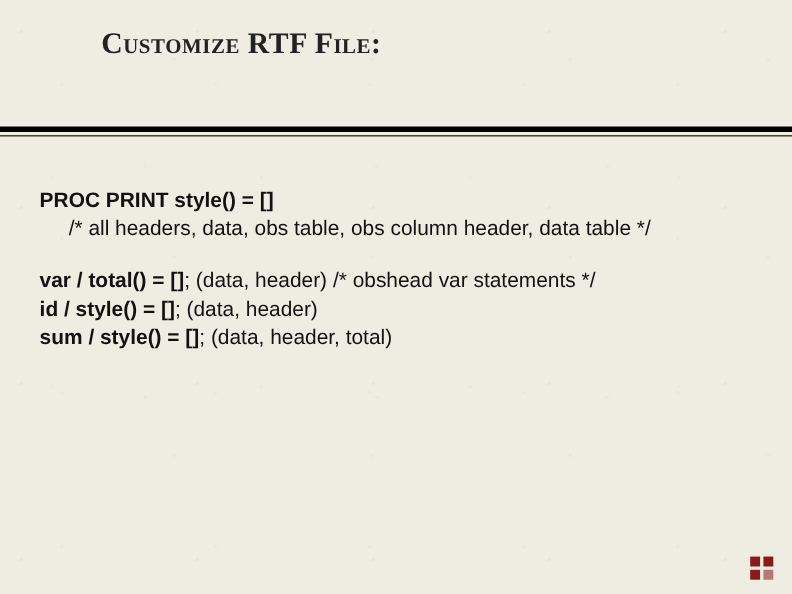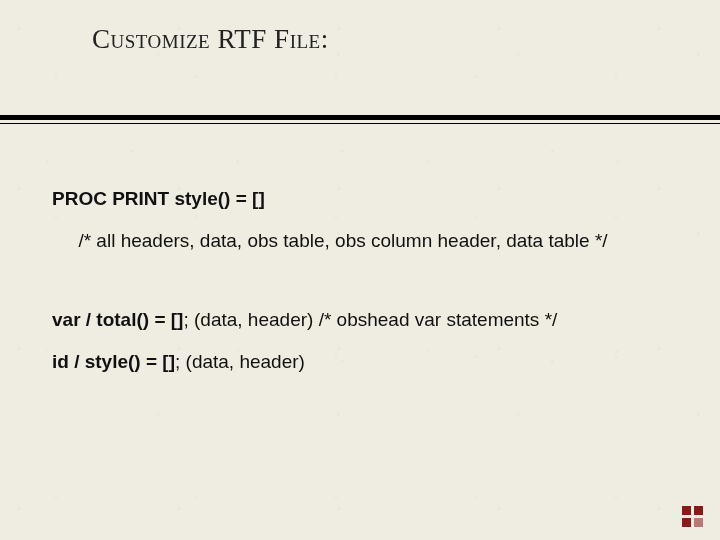--- a/index.html
+++ b/index.html
@@ -24,21 +24,21 @@
     background-size:160px 160px,210px 210px,180px 180px,140px 140px,190px 190px;
     pointer-events:none;
   }
   .title-block{
     position:absolute;
     left:92px;top:22px;
     width:560px;
   }
   .title-line{
     font-family:"Copperplate","Copperplate Gothic Bold","Trebuchet MS",serif;
-    font-weight:400;
+    font-weight:700;
     font-size:27px;
     letter-spacing:0.5px;
     color:#222;
     line-height:1.3;
     font-variant:small-caps;
   }
   .rule{
     position:absolute;
     left:0;top:115px;
     width:720px;height:5px;
@@ -52,21 +52,21 @@
     background:#000;
   }
   .body-block{
     position:absolute;
     left:36px;top:170px;
     width:648px;
     font-size:19px;
     line-height:1.35;
     color:#111;
   }
-  .body-block p{margin:16px}
+  .body-block p{margin:0}
   .bold{font-weight:700}
   .gap{height:22px}
   .corner{
     position:absolute;
     right:14px;bottom:10px;
     width:26px;height:26px;
   }
   .corner svg{display:block}
 </style>
 </head>
@@ -83,20 +83,23 @@
     <span class="bold">PROC PRINT</span><span class="bold">  style() = []</span>
   </p>
   <p style="white-space:pre-wrap">     /* all headers, data, obs table, obs column header, data table */</p>
   <div class="gap"></div>
   <p>
     <span class="bold">  var / total() = []</span><span>;  (data, header)</span><span>           /* obshead var statements */</span>
   </p>
   <p>
     <span class="bold">  id / style() = []</span><span>;  (data, header)</span>
   </p>
+  <p>
+    <span class="bold">  sum / style() = []</span><span>;  (data, header, total)</span>
+  </p>
 </div>
 
 <div class="corner">
   <svg width="26" height="26" viewBox="0 0 26 26">
     <rect x="2" y="2" width="9" height="9" fill="#8a1a1a"></rect>
     <rect x="14" y="2" width="9" height="9" fill="#8a1a1a"></rect>
     <rect x="2" y="14" width="9" height="9" fill="#8a1a1a"></rect>
     <rect x="14" y="14" width="9" height="9" fill="#8a1a1a" opacity="0.55"></rect>
   </svg>
 </div>

